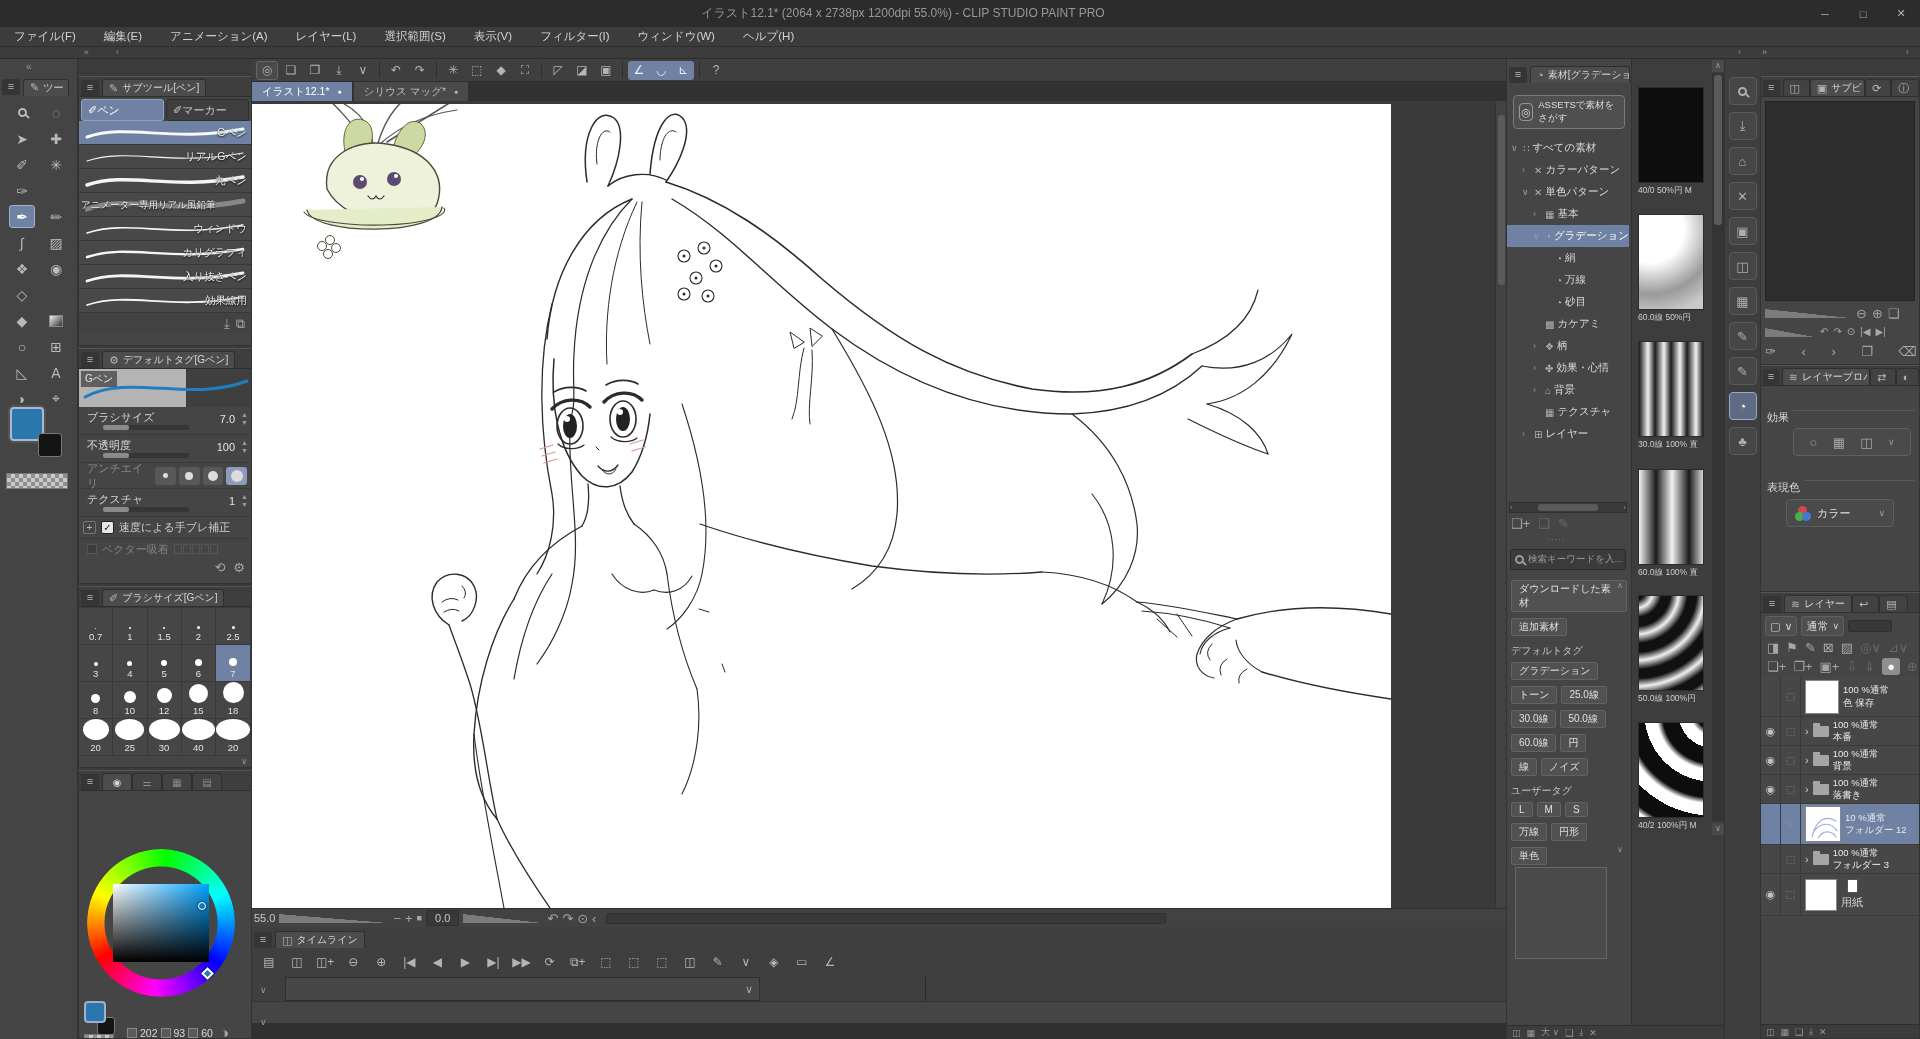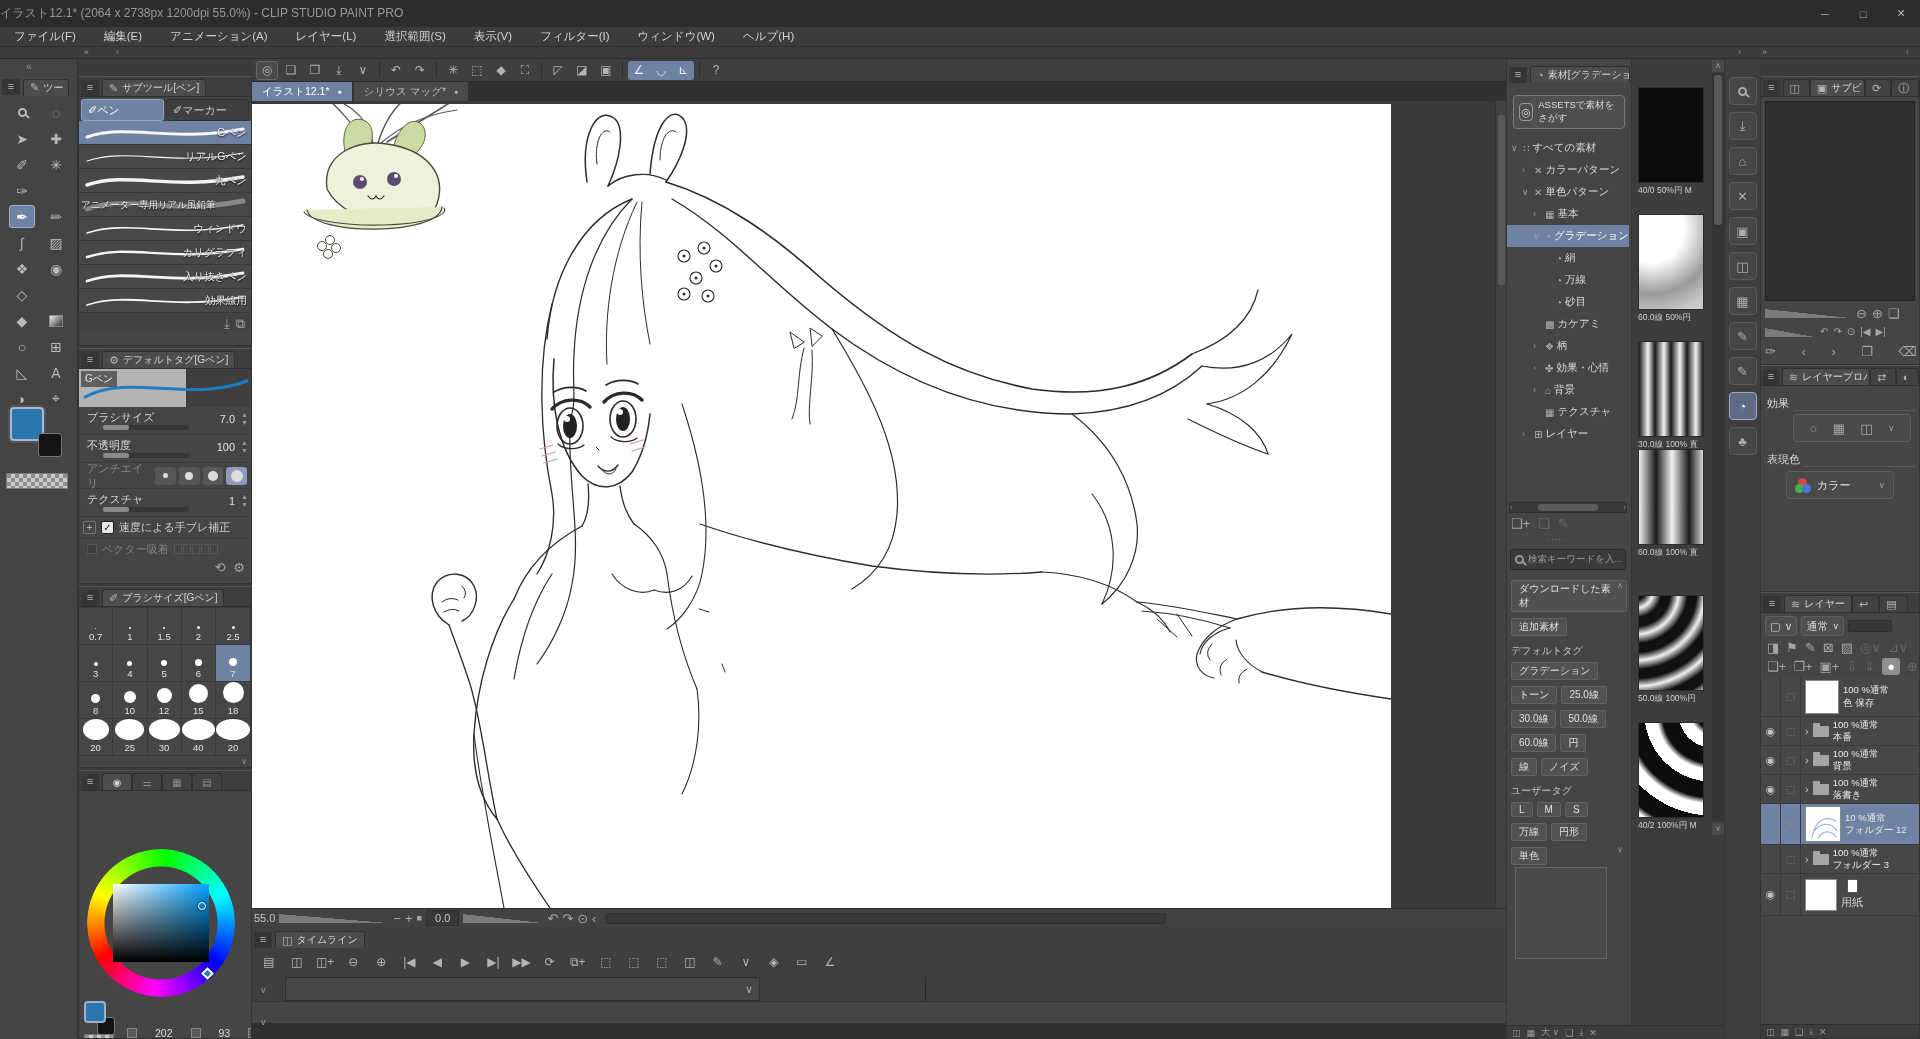--- a/index.html
+++ b/index.html
@@ -4,21 +4,21 @@
 <style>
 *{box-sizing:border-box;margin:0;padding:0}
 html,body{width:1920px;height:1039px;overflow:hidden}
 body{background:#3b3b3b;font-family:"Liberation Sans","DejaVu Sans",sans-serif;font-size:11px;color:#cfcfcf;user-select:none}
 .abs{position:absolute}
 .row{display:flex;align-items:center}
 .ic{color:#a6a6a6;font-size:13px;line-height:1;text-align:center}
 .dis{color:#6a6a6a}
 
 #titlebar{left:0;top:0;width:1920px;height:27px;background:#2c2c2c;display:flex;align-items:center}
-#titlebar .t{flex:1;text-align:left;color:#989898;font-size:12px}
+#titlebar .t{flex:1;text-align:center;color:#989898;font-size:12px}
 .wbtn{width:38px;height:27px;display:flex;align-items:center;justify-content:center;color:#b0b0b0;font-size:11px}
 #menubar{left:0;top:27px;width:1920px;height:20px;background:#3c3c3c;display:flex;align-items:center;border-bottom:1px solid #2e2e2e}
 #menubar .mi{padding:0 14px;color:#d2d2d2;font-size:11.5px;height:20px;display:flex;align-items:center}
 #topstrip{left:0;top:47px;width:1920px;height:12px;background:#3c3c3c;border-bottom:1px solid #2c2c2c;color:#9a9a9a;font-size:9px}
 #topstrip span{position:absolute;top:0}
 
 .panel{position:absolute;background:#454545;border:1px solid #333;border-top:1px solid #555}
 .phead{height:20px;background:#3e3e3e;display:flex;align-items:flex-end;border-bottom:1px solid #2f2f2f}
 .pmenu{width:18px;height:16px;background:#353535;color:#bbb;text-align:center;line-height:15px;margin:0 3px 0 2px;border-radius:2px}
 .ptab{background:#4c4c4c;border:1px solid #2f2f2f;border-bottom:none;border-radius:3px 3px 0 0;height:17px;display:flex;align-items:center;padding:0 6px;font-size:10px;color:#d6d6d6;white-space:nowrap;overflow:hidden}
@@ -61,21 +61,21 @@
 .bgrid{display:grid;grid-template-columns:repeat(5,1fr);border-top:1px solid #3a3a3a}
 .bcell{height:37px;border-right:1px solid #3a3a3a;border-bottom:1px solid #3a3a3a;display:flex;flex-direction:column;align-items:center;justify-content:flex-end;padding-bottom:2px;background:#464646}
 .bcell.sel{background:#6f82a3}
 .bcell .dot{background:#fff;border-radius:50%;margin-bottom:2px}
 .bcell .n{font-size:9.5px;color:#e2e2e2}
 
 .cwheel{position:absolute;border-radius:50%;background:conic-gradient(from 240deg,#f00,#ff0 55deg,#0f0 125deg,#0ff 185deg,#00f 245deg,#f0f 305deg,#f00 360deg);-webkit-mask:radial-gradient(circle,transparent 56px,#000 57px);mask:radial-gradient(circle,transparent 56px,#000 57px)}
 .svsq{position:absolute;background:linear-gradient(to bottom,rgba(0,0,0,0),#000),linear-gradient(to right,#fff,rgb(0,161,255))}
 .ring-handle{position:absolute;width:9px;height:9px;background:#2a77ad;border:2px solid #fff;transform:rotate(45deg);box-shadow:0 0 2px #000}
 .sv-mark{position:absolute;width:8px;height:8px;border:1.5px solid #fff;border-radius:50%;box-shadow:0 0 2px #000}
-.hsvrow{position:absolute;display:flex;align-items:center;gap:18px;color:#ddd;font-size:10.5px}
+.hsvrow{position:absolute;display:flex;align-items:center;gap:3px;color:#ddd;font-size:10.5px}
 .hsvic{width:10px;height:10px;background:#5a5a5a;border:1px solid #888}
 
 #cmdbar{left:252px;top:59px;width:1254px;height:23px;background:#3f3f3f;border-bottom:1px solid #2e2e2e;display:flex;align-items:center;gap:2px;padding-left:4px}
 .cbtn{min-width:22px;height:19px;display:flex;align-items:center;justify-content:center;color:#b5b5b5;font-size:12px;padding:0 2px}
 .cbtn.logo{background:#4a4a4a;border:1px solid #666;border-radius:3px}
 .csep{width:1px;height:16px;background:#2e2e2e;margin:0 3px}
 .snapgrp{display:flex;background:#6f82a3;border-radius:3px}
 .snapgrp .cbtn{color:#eef2fa}
 #tabrow{left:252px;top:82px;width:1254px;height:19px;background:#313131;display:flex;gap:2px}
 .ctab{display:flex;align-items:center;gap:8px;padding:0 10px;font-size:10.5px;height:19px}
@@ -120,21 +120,21 @@
 .vscr .th{position:absolute;left:2px;top:2px;width:8px;height:150px;background:#5a5a5a;border-radius:3px}
 .scrbtn{position:absolute;right:1px;width:12px;height:12px;color:#999;font-size:8px;text-align:center;line-height:12px;background:#4a4a4a}
 
 #dockstrip{left:1724px;top:59px;width:36px;height:980px;background:#3e3e3e;border-left:1px solid #333;display:flex;flex-direction:column;align-items:center;padding-top:18px;gap:7px}
 .dockbtn{width:28px;height:28px;border:1px solid #5a5a5a;border-radius:4px;display:flex;align-items:center;justify-content:center;color:#aeaeae;font-size:13px;background:#464646}
 .dockbtn.sel{background:#5f6b84;border-color:#9aa8c6;color:#fff}
 
 .svbody{position:absolute;left:4px;top:24px;width:150px;height:200px;background:#2e2e2e;border:1px solid #262626}
 .svctl{position:absolute;left:4px;display:flex;align-items:center;gap:5px;width:152px;color:#9a9a9a}
 
-.secline{display:flex;align-items:flex-end;gap:4px;color:#d8d8d8;margin:10px 4px 2px 6px}
+.secline{display:flex;align-items:flex-start;gap:4px;color:#d8d8d8;margin:24px 4px 2px 6px}
 .secline:after{content:"";flex:1;height:1px;background:#5a5a5a}
 .grpbox{margin:3px 8px 3px auto;width:118px;height:28px;background:#4a4a4a;border:1px solid #5f5f5f;border-radius:4px;display:flex;align-items:center;justify-content:space-evenly;color:#c9c9c9}
 .drop{margin:4px auto;width:108px;height:28px;background:#4a4a4a;border:1px solid #5f5f5f;border-radius:4px;display:flex;align-items:center;gap:6px;padding:0 8px;color:#e2e2e2}
 .rgb{position:relative;width:16px;height:14px}
 .rgb i{position:absolute;width:9px;height:9px;border-radius:50%}
 
 .lyrctl{display:flex;align-items:center;gap:4px;padding:3px 4px}
 .combo{height:20px;background:#4f4f4f;border:1px solid #606060;border-radius:3px;display:flex;align-items:center;gap:4px;padding:0 4px;color:#d6d6d6}
 .lyr-iconrow{display:flex;align-items:center;gap:7px;padding:2px 6px;color:#b5b5b5;font-size:12px}
 .lrow{display:flex;align-items:stretch;border-bottom:1px solid #3a3a3a;background:#474747}
@@ -995,21 +995,21 @@
         <div class="cap">40/0 50%円 M</div>
       </div>
       <div class="thumb" style="top: 155px;">
         <div class="img" style="background: radial-gradient(circle at 18% 15%, rgb(255, 255, 255) 35%, rgb(154, 154, 154) 68%, rgb(201, 201, 201) 90%);"></div>
         <div class="cap">60.0線 50%円</div>
       </div>
       <div class="thumb" style="top: 282px;">
         <div class="img" style="background: repeating-linear-gradient(90deg, rgb(26, 26, 26) 0px, rgb(242, 242, 242) 9px, rgb(26, 26, 26) 16px);"></div>
         <div class="cap">30.0線 100% 直</div>
       </div>
-      <div class="thumb" style="top: 390px;">
+      <div class="thumb" style="top: 410px;">
         <div class="img" style="background: repeating-linear-gradient(90deg, rgb(242, 242, 242) 0px, rgb(26, 26, 26) 17px, rgb(242, 242, 242) 33px);"></div>
         <div class="cap">60.0線 100% 直</div>
       </div>
       <div class="thumb" style="top: 536px;">
         <div class="img" style="background: repeating-radial-gradient(circle at -5% -5%, rgb(17, 17, 17) 0px, rgb(17, 17, 17) 9px, rgb(240, 240, 240) 17px, rgb(17, 17, 17) 26px);"></div>
         <div class="cap">50.0線 100%円</div>
       </div>
       <div class="thumb" style="top: 663px;">
         <div class="img">
           <svg width="66" height="96" viewBox="0 0 66 96" class="line">

